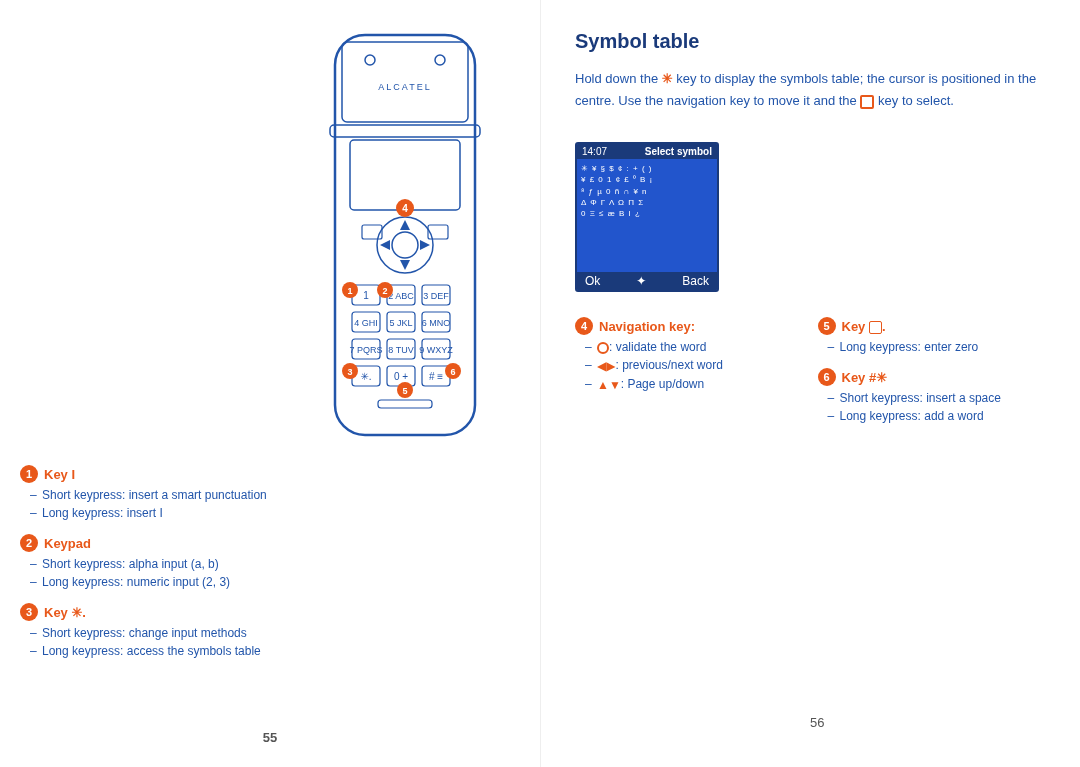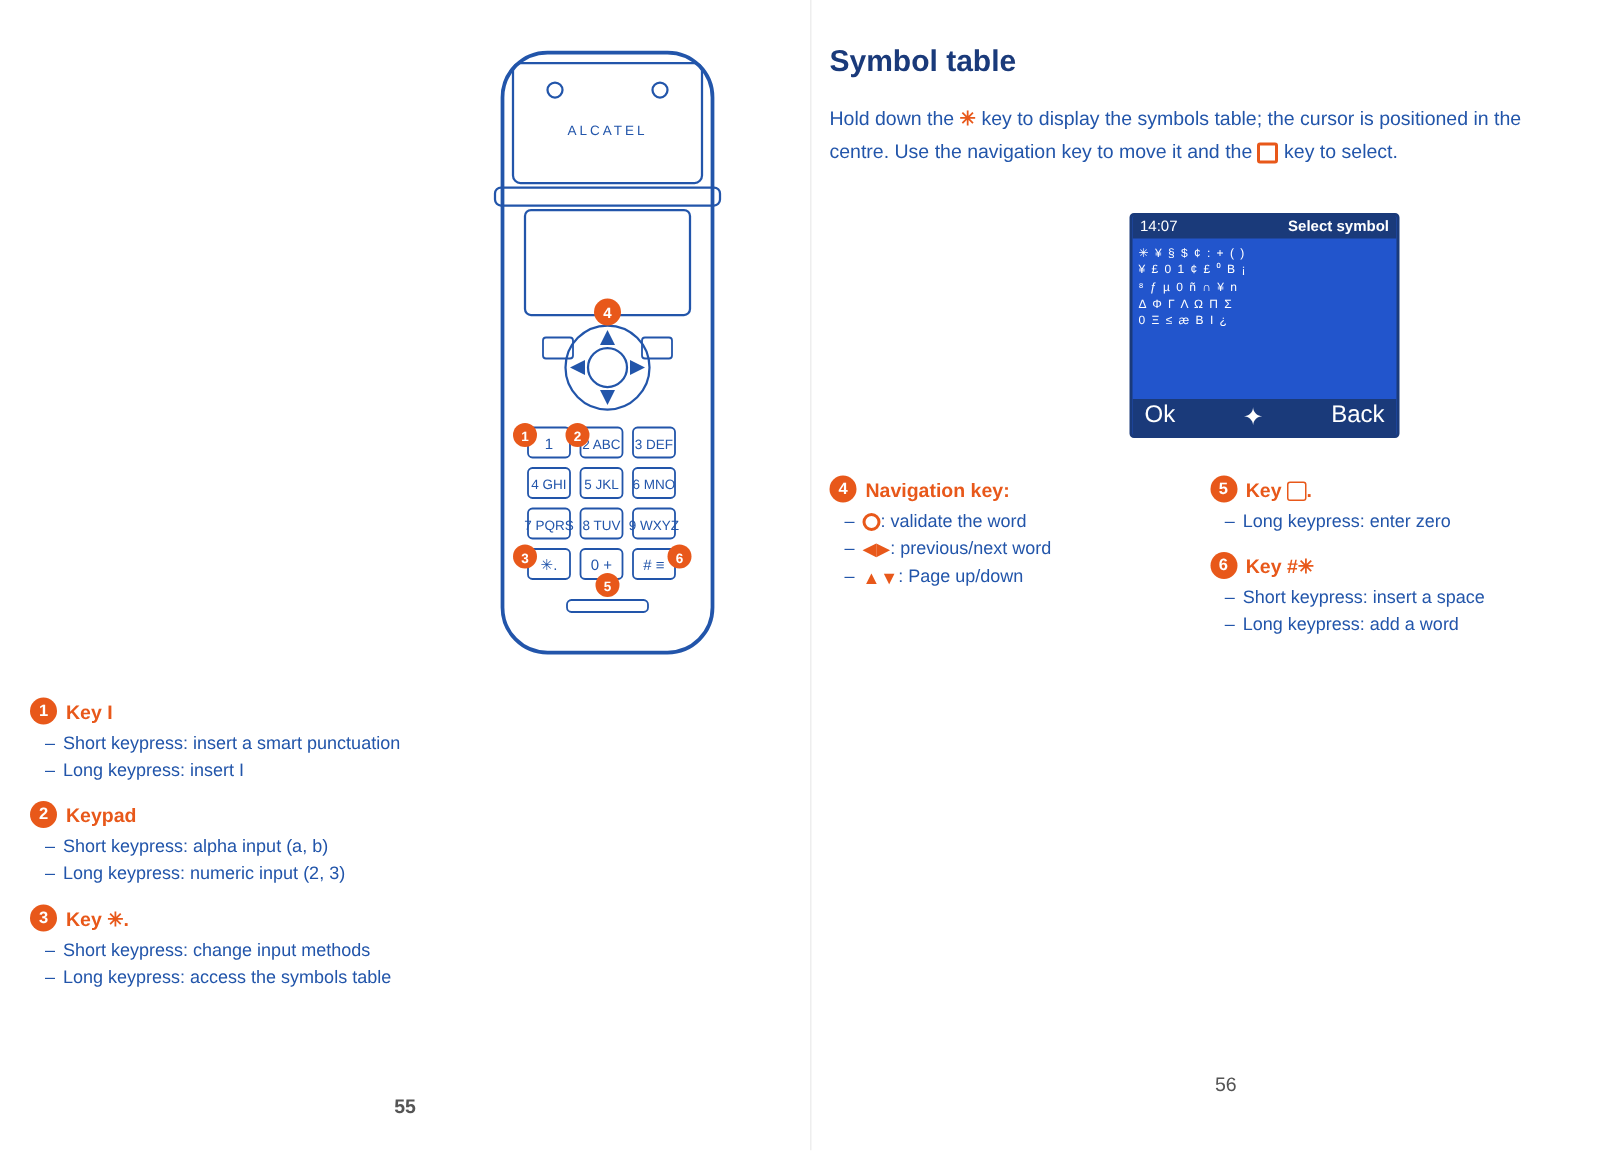--- a/index.html
+++ b/index.html
@@ -18,21 +18,21 @@
       height: 767px;
       display: flex;
       flex-direction: column;
       align-items: flex-end;
       padding: 20px 20px 10px 20px;
       position: relative;
     }
     .page-right {
       width: 540px;
       height: 767px;
-      padding: 30px 40px 10px 12px;
+      padding: 30px 40px 10px 34px;
       border-left: 1px solid #eee;
       display: flex;
       flex-direction: column;
     }
     
     .phone-container {
       width: 230px;
       height: 420px;
       position: relative;
       margin-top: 10px;
@@ -123,26 +123,25 @@
       vertical-align: middle;
     }
     .star-icon {
       display: inline-block;
       color: #e8581a;
       font-weight: bold;
       font-size: 13px;
     }
     
     .symbol-screenshot {
-      width: 180px;
+      width: 144px;
       height: 150px;
       background: #2255cc;
       border: 2px solid #1a3a7a;
       border-radius: 3px;
-      margin-left: 200px;
       margin-top: 10px;
       overflow: hidden;
       position: relative;
     }
     .ss-header {
       background: #1a3a7a;
       color: white;
       font-size: 10px;
       padding: 2px 5px;
       display: flex;
@@ -161,21 +160,21 @@
       line-height: 1.4;
       letter-spacing: 1px;
     }
     .ss-footer {
       position: absolute;
       bottom: 0;
       left: 0;
       right: 0;
       background: #1a3a7a;
       color: white;
-      font-size: 16px;
+      font-size: 12px;
       padding: 2px 8px;
       display: flex;
       justify-content: space-between;
       gap: 10px;
     }
 
     
     .keys-right {
       margin-top: 20px;
       display: flex;

